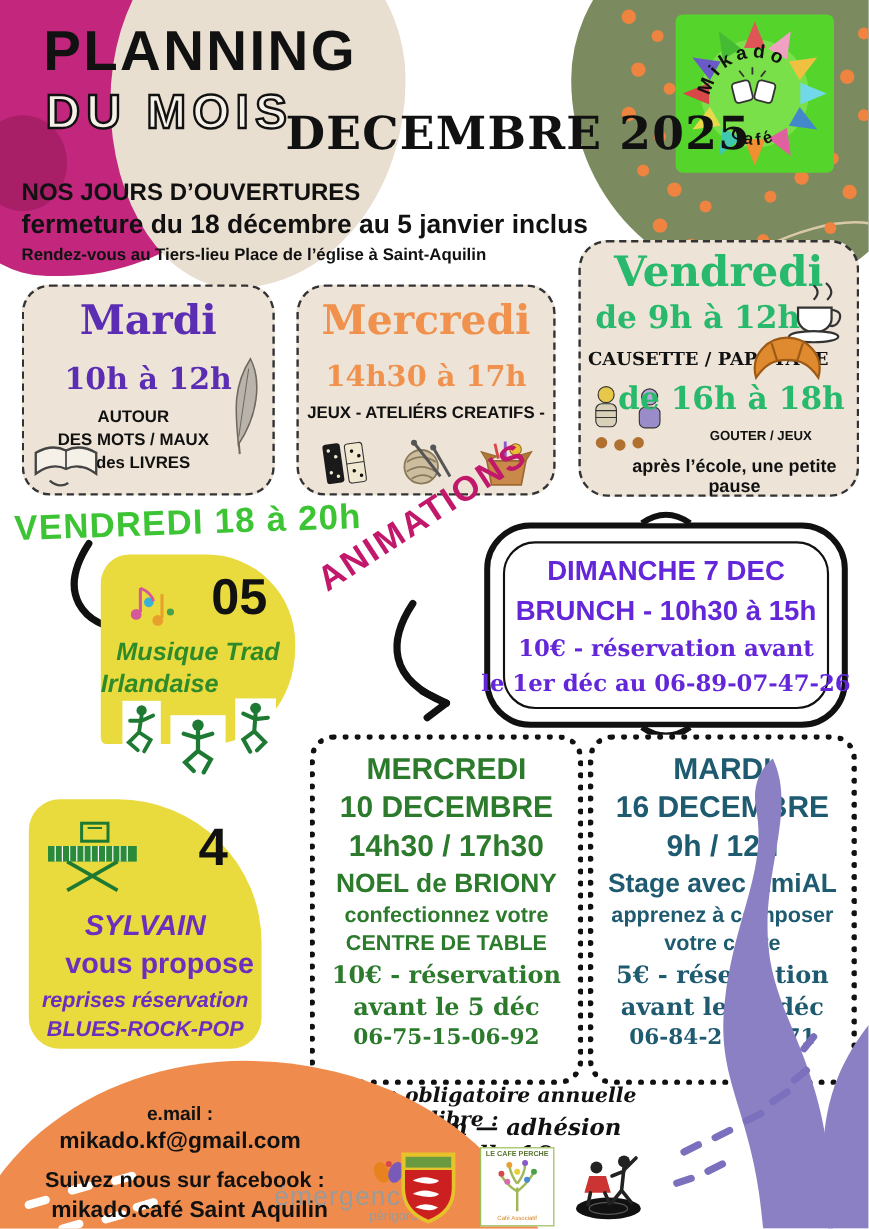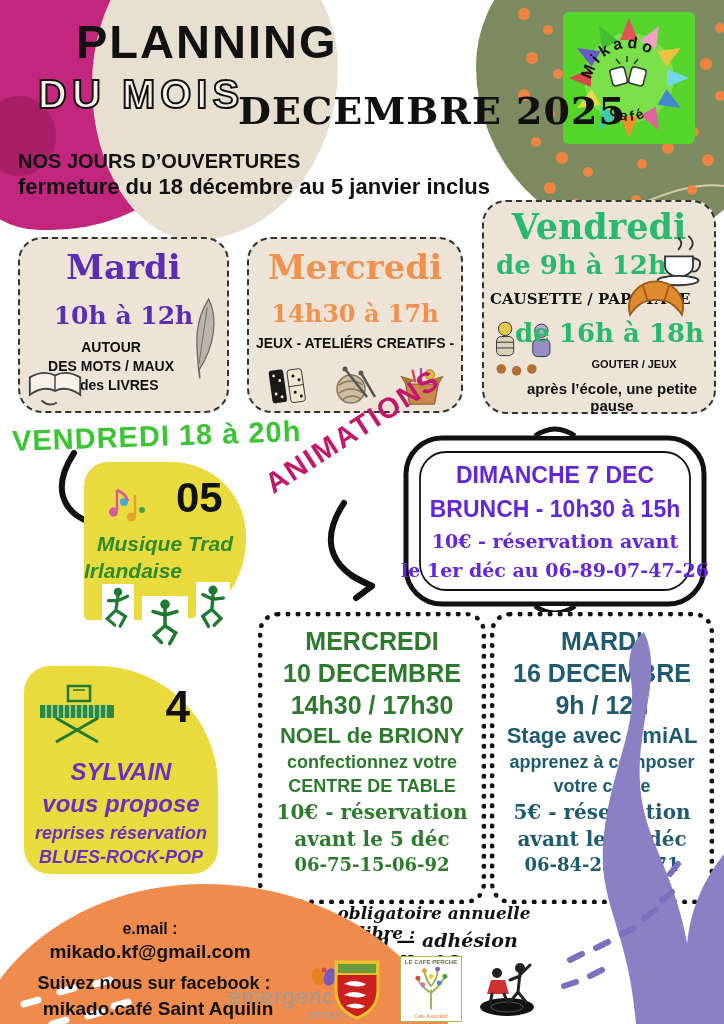--- a/index.html
+++ b/index.html
@@ -18,21 +18,21 @@
               border-radius:48% 52% 44% 56%/44% 52% 48% 56%;}
   #svg-dots{left:470px;top:0;width:254px;height:300px;}
   #blob-orange{left:-36px;top:884px;width:500px;height:212px;background:#ef8c4d;
               border-radius:48% 52% 0 0/95% 100% 0 0;}
   #ribbon-svg{left:544px;top:604px;width:180px;height:420px;}
 
   
   #logo-box{left:563px;top:12px;width:132px;height:132px;background:#55d42b;border-radius:6px;}
 
   
-  #title{left:36px;top:14px;font-size:47px;font-weight:900;letter-spacing:2px;margin-left:40px;}
+  #title{left:36px;top:14px;font-size:47px;font-weight:900;letter-spacing:2px;}
   #subtitle{left:38px;top:72px;font-size:40px;font-weight:900;letter-spacing:5px;
             color:#f6f1e8;-webkit-text-stroke:2px #111;}
   #month{left:238px;top:88px;font-size:38px;font-weight:700;letter-spacing:1px;}
   #opening-heading{left:18px;top:150px;font-size:20px;font-weight:800;}
   #closure{left:18px;top:174px;font-size:22px;font-weight:800;}
   #location{left:18px;top:204px;font-size:14px;font-weight:800;}
 
   
   .opencard{background:#ede4d7;border:2.5px dashed #333;border-radius:24px;}
   #card-mardi{left:18px;top:237px;width:207px;height:172px;}
@@ -104,21 +104,21 @@
   .w-phone{font-family:"DejaVu Serif",serif;font-weight:800;font-size:18px;}
 
   
   #blob-yellow2{left:24px;top:666px;width:194px;height:208px;background:#e9da3e;
                 border-radius:26px 120px 26px 26px/26px 120px 26px 26px;}
   #kb-icon{position:absolute;left:10px;top:18px;}
   #day12{position:absolute;right:28px;top:16px;font-size:44px;font-weight:900;}
   #sylvain-name{position:absolute;top:92px;left:0;width:100%;text-align:center;font-size:24px;
                 font-style:italic;font-weight:900;color:#6a2fbf;}
   #syl1{position:absolute;top:124px;left:0;width:100%;text-align:center;font-size:24px;
-        font-style:italic;font-weight:800;color:#6a2fbf;}
+        font-weight:800;color:#6a2fbf;padding-left:12px;}
   #syl2{position:absolute;top:157px;left:0;width:100%;text-align:center;font-size:18px;
         font-style:italic;font-weight:800;color:#6a2fbf;}
   #syl3{position:absolute;top:181px;left:0;width:100%;text-align:center;font-size:18px;
         font-style:italic;font-weight:900;color:#6a2fbf;}
 
   
   #member1{left:242px;top:903px;width:290px;text-align:center;font-family:"DejaVu Serif",serif;
            font-style:italic;font-weight:800;font-size:17px;}
   #member2{left:226px;top:929px;width:320px;text-align:center;font-family:"DejaVu Serif",serif;
            font-style:italic;font-weight:800;font-size:19px;}
@@ -218,20 +218,21 @@
         <rect x="67" y="56" width="15" height="17" rx="3" fill="#fff" transform="rotate(14,75,64)"></rect>
       </g>
     </svg>
   </div>
 
   <div class="abs" id="title">PLANNING</div>
   <div class="abs" id="subtitle">DU MOIS</div>
   <div class="abs serif" id="month">DECEMBRE 2025</div>
   <div class="abs" id="opening-heading">NOS JOURS D’OUVERTURES</div>
   <div class="abs" id="closure">fermeture du 18 décembre au 5 janvier inclus</div>
+  <div class="abs" id="location">Rendez-vous au Tiers-lieu Place de l’église à Saint-Aquilin</div>
 
   <div class="abs opencard" id="card-mardi">
     <div class="oc-title" id="mardi-title">Mardi</div>
     <div id="mardi-time">10h à 12h</div>
     <div class="mardi-line" id="mardi-l1">AUTOUR</div>
     <div class="mardi-line" id="mardi-l2">DES MOTS / MAUX</div>
     <div class="mardi-line" id="mardi-l3">et des LIVRES</div>
     <svg id="feather-icon" width="42" height="96" viewBox="0 0 50 100">
       <path d="M25,4 C40,24 42,58 28,90 C20,60 12,36 25,4 Z" fill="#b9b3ab" stroke="#6e685f" stroke-width="1.5"></path>
       <line x1="28" y1="88" x2="31" y2="99" stroke="#6e685f" stroke-width="2"></line>

